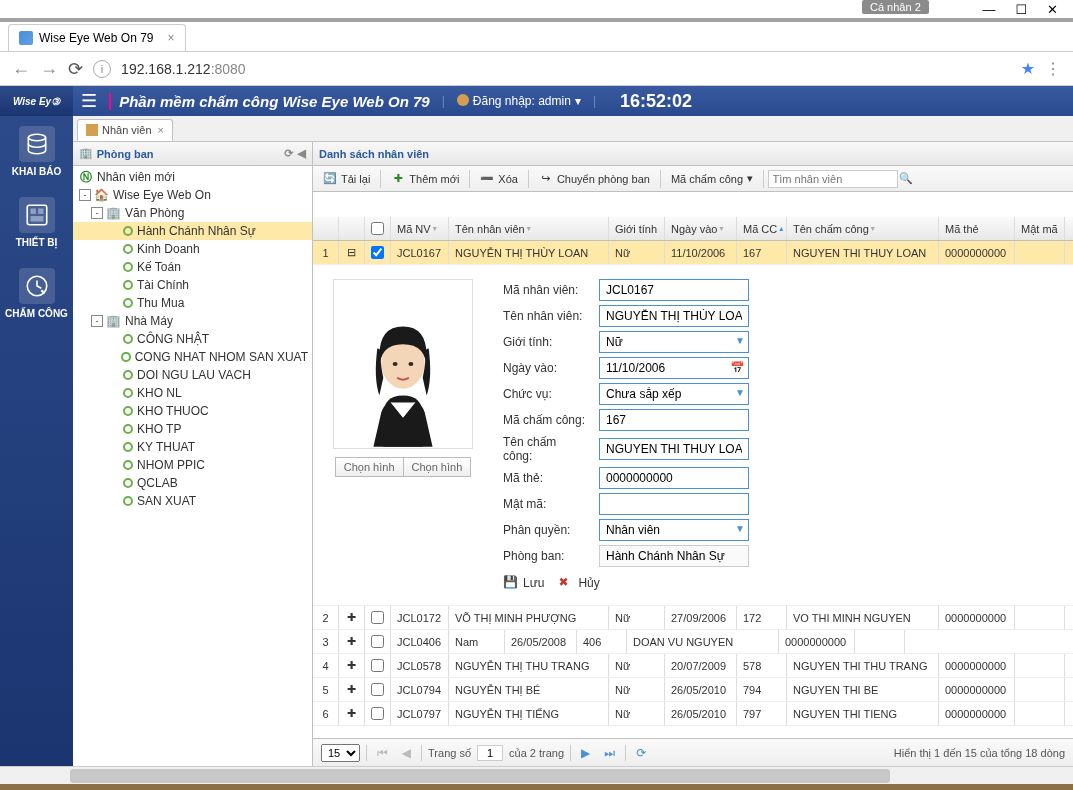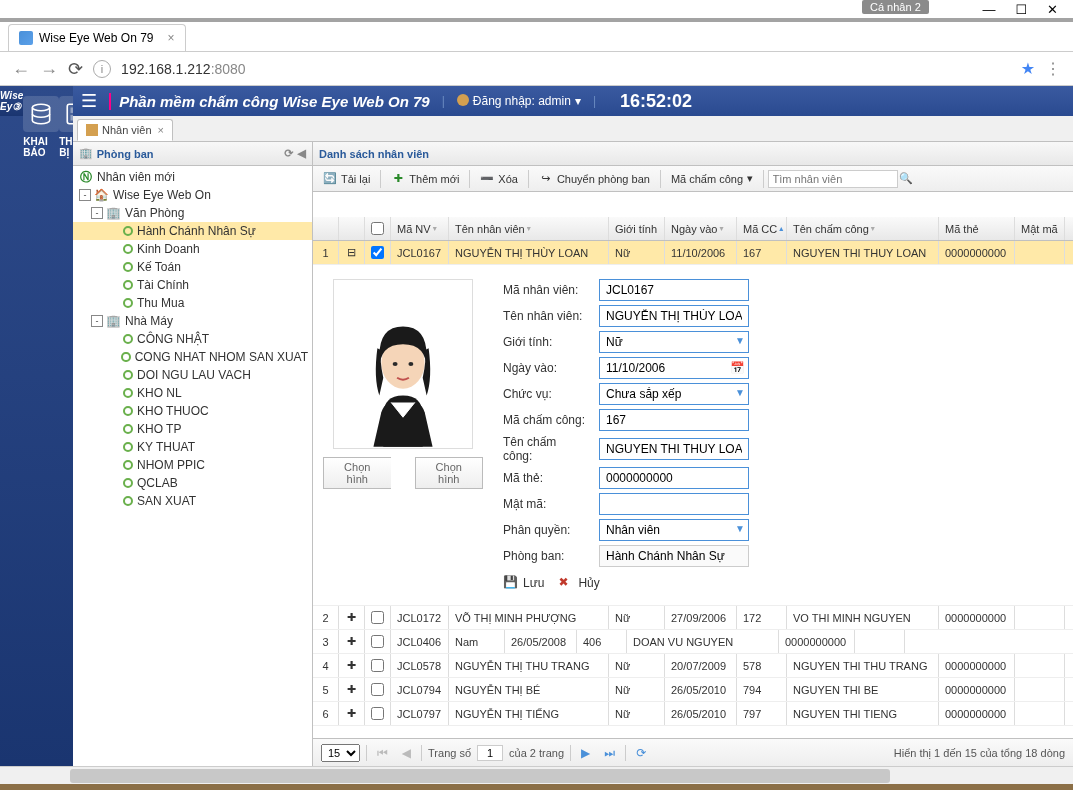--- a/index.html
+++ b/index.html
@@ -13,21 +13,21 @@
 .browser-tab .close { color: #888; cursor: pointer; margin-left: 8px; }
 .url-bar { height: 34px; background: #fff; display: flex; align-items: center; gap: 10px; padding: 0 12px; border-bottom: 1px solid #ccc; }
 .url-bar .nav-btn { color: #888; font-size: 18px; cursor: pointer; }
 .url-bar .nav-btn.enabled { color: #555; }
 .url-bar .info { width: 18px; height: 18px; border: 1px solid #aaa; border-radius: 50%; display: flex; align-items: center; justify-content: center; font-size: 11px; color: #888; }
 .url-bar .url { flex: 1; font-size: 14px; color: #333; }
 .url-bar .url .port { color: #888; }
 .url-bar .star { color: #4285f4; font-size: 16px; }
 .url-bar .dots { color: #888; font-size: 16px; }
 .app { display: flex; height: calc(100vh - 86px - 24px); }
-.left-rail { width: 73px; background: linear-gradient(#2d4a8a,#1a3570); display: flex; flex-direction: row; }
+.left-rail { width: 73px; background: linear-gradient(#2d4a8a,#1a3570); display: flex; flex-direction: column; }
 .logo-cell { height: 30px; background: linear-gradient(#2d4a8a,#1a3570); display: flex; align-items: center; justify-content: center; }
 .logo-cell .logo { color: #fff; font-size: 10px; font-weight: bold; font-style: italic; }
 .rail-item { display: flex; flex-direction: column; align-items: center; gap: 4px; padding: 10px 0; cursor: pointer; color: #fff; }
 .rail-item .ico { width: 36px; height: 36px; background: rgba(255,255,255,0.15); border-radius: 4px; display: flex; align-items: center; justify-content: center; font-size: 20px; }
 .rail-item .lbl { font-size: 10px; font-weight: bold; }
 .top-bar { height: 30px; background: linear-gradient(#3a5aa0,#2a4a90); display: flex; align-items: center; gap: 12px; padding: 0 8px; }
 .top-bar .menu-icon { color: #fff; font-size: 18px; cursor: pointer; }
 .top-bar .title { color: #fff; font-size: 15px; font-weight: bold; font-style: italic; padding-left: 4px; border-left: 2px solid #f08; padding-left: 8px; }
 .top-bar .sep { color: #6a8ac0; }
 .top-bar .login { color: #fff; font-size: 12px; display: flex; gap: 4px; }
@@ -76,21 +76,21 @@
 .c-gender { width: 56px; }
 .c-date { width: 72px; }
 .c-cc { width: 50px; }
 .c-ccname { width: 152px; }
 .c-card { width: 76px; }
 .c-pass { width: 50px; }
 .detail-panel { padding: 14px 10px; display: flex; gap: 20px; border-bottom: 1px solid #eee; background: #fff; }
 .photo-col { width: 160px; display: flex; flex-direction: column; align-items: center; gap: 8px; }
 .photo-frame { width: 140px; height: 170px; border: 1px solid #ddd; background: #fff; display: flex; align-items: flex-end; justify-content: center; overflow: hidden; }
 .photo-svg { width: 140px; height: 170px; }
-.photo-buttons { display: flex; gap: 24px; }
+.photo-buttons { display: flex; }
 .photo-buttons button { padding: 3px 8px; font-size: 11px; border: 1px solid #bbb; background: linear-gradient(#fff,#eee); cursor: pointer; color: #666; }
 .photo-buttons button:first-child { border-right: none; }
 .form-col { flex: 0 0 auto; }
 .form-row { display: flex; align-items: center; gap: 10px; margin-bottom: 4px; }
 .form-row label { width: 86px; font-size: 12px; color: #333; text-align: left; }
 .form-row input, .form-row select { width: 150px; padding: 2px 6px; border: 1px solid #4a90d9; font-size: 12px; height: 22px; }
 .form-row .readonly { border: 1px solid #ccc; background: #fafafa; padding: 3px 6px; width: 150px; height: 22px; font-size: 12px; display: flex; align-items: center; }
 .form-row .select-wrap { position: relative; width: 150px; }
 .form-row .select-wrap input { width: 100%; }
 .form-row .select-wrap .arrow { position: absolute; right: 4px; top: 4px; color: #4a90d9; font-size: 10px; pointer-events: none; }

